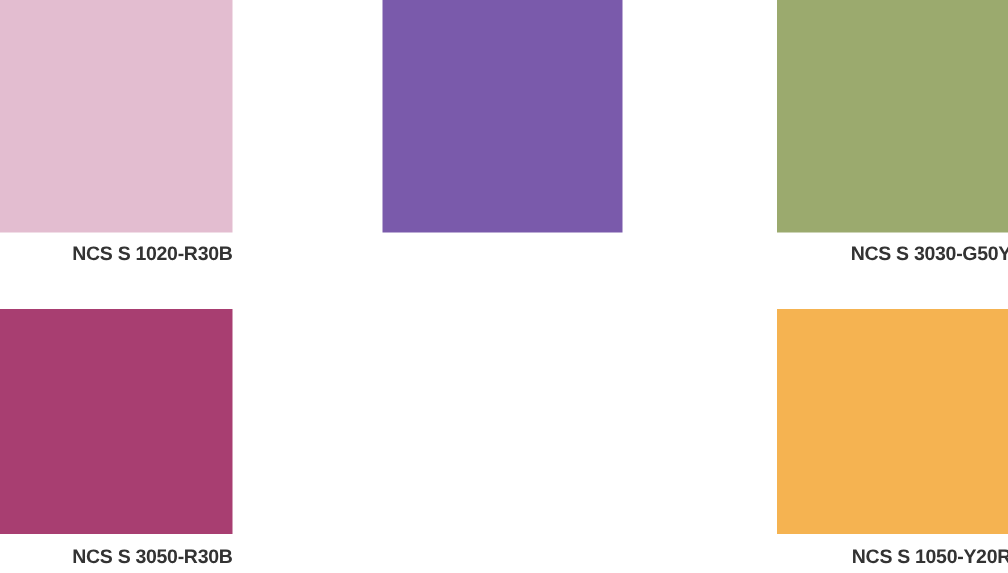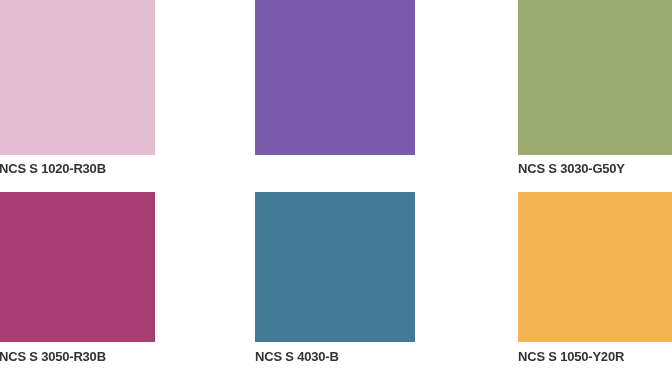--- a/index.html
+++ b/index.html
@@ -33,41 +33,41 @@
     left: 0;
     top: 0;
     width: 100%;
     height: 100%;
   }
 
   .swatch-label {
     position: absolute;
     left: 0;
     width: 100%;
-    text-align: left;
+    text-align: right;
     color: #333333;
     font-family: "Liberation Sans", sans-serif;
     font-size: 13px;
     font-weight: 600;
     letter-spacing: -0.2px;
     white-space: nowrap;
   }
 
   
   
   .col-1 { left: -1px;  width: 156px; }
   
   .col-2 { left: 255px; width: 160px; }
   
   .col-3 { left: 518px; width: 156px; }
 
   
   
   .row-1 { top: -1px;  height: 156px; }
-  .row-2 { top: 192px; height: 150px; }
+  .row-2 { top: 206px; height: 150px; }
 
   .row-1 .swatch-label { top: 162px; }
   .row-2 .swatch-label { top: 157px; }
 </style>
 </head>
 <body style="background: rgb(255, 255, 255);">
 
 <div class="palette">
 
   <div class="swatch-cell col-1 row-1">
@@ -82,23 +82,19 @@
   <div class="swatch-cell col-3 row-1">
     <div class="swatch-chip" style="background-color: rgb(155, 170, 110);"></div>
     <div class="swatch-label" style="color: rgb(51, 51, 51);">NCS S 3030-G50Y</div>
   </div>
 
   <div class="swatch-cell col-1 row-2">
     <div class="swatch-chip" style="background-color: rgb(168, 62, 113);"></div>
     <div class="swatch-label" style="color: rgb(51, 51, 51);">NCS S 3050-R30B</div>
   </div>
 
-  <div class="swatch-cell col-2 row-2">
-    <div class="swatch-chip" style="background-color: rgb(68, 122, 150);"></div>
-    <div class="swatch-label" style="color: rgb(51, 51, 51);">NCS S 4030-B</div>
-  </div>
 
   <div class="swatch-cell col-3 row-2">
     <div class="swatch-chip" style="background-color: rgb(245, 179, 81);"></div>
     <div class="swatch-label" style="color: rgb(51, 51, 51);">NCS S 1050-Y20R</div>
   </div>
 
 </div>
 
 </body></html>

